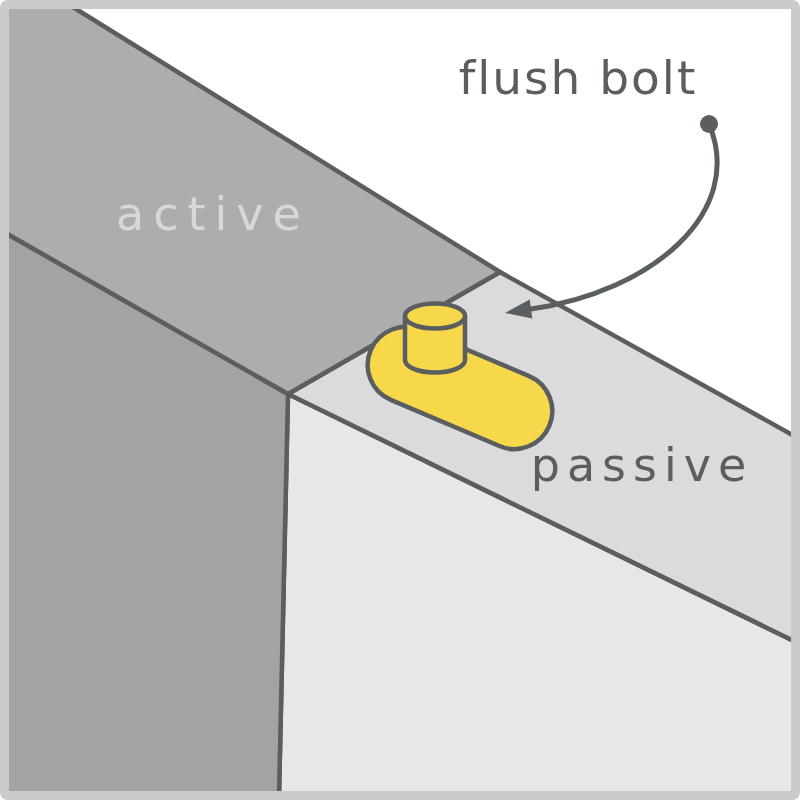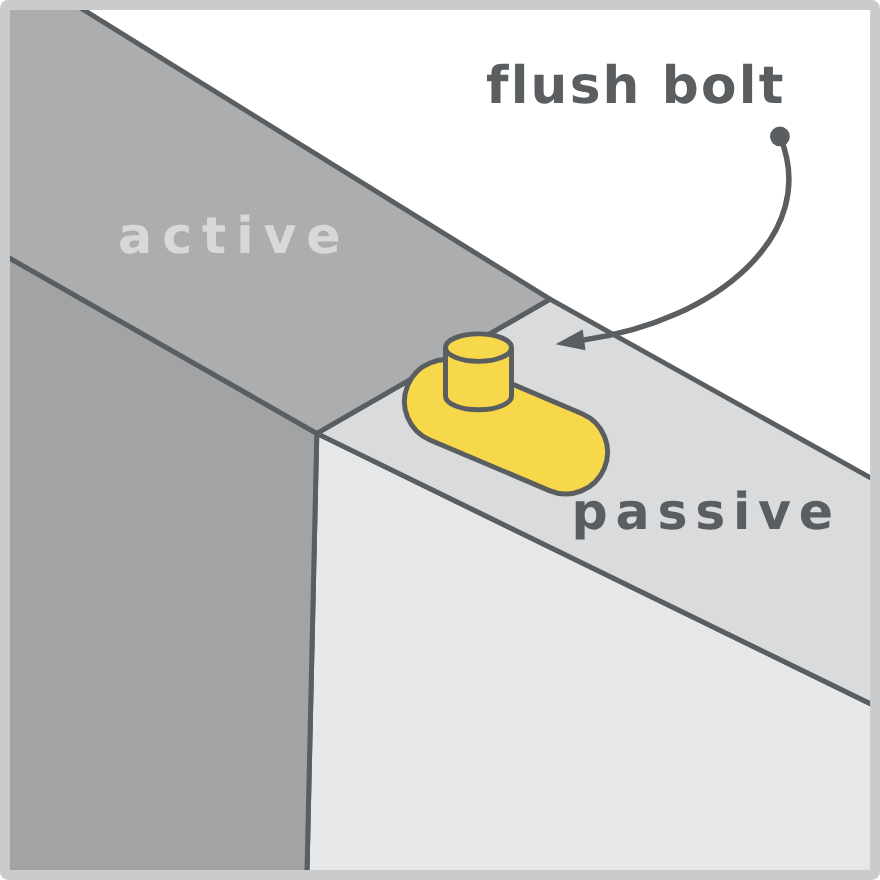--- a/index.html
+++ b/index.html
@@ -6,21 +6,20 @@
     margin: 0;
     padding: 0;
     background: #ffffff;
   }
   .stage {
     width: 800px;
     height: 800px;
     position: relative;
     overflow: hidden;
     font-family: "DejaVu Sans", "Liberation Sans", sans-serif;
-    font-weight: bold;
   }
   svg { display: block; }
   text {
     font-family: "DejaVu Sans", "Liberation Sans", sans-serif;
   }
 </style>
 </head>
 <body>
 
 <div class="stage">

